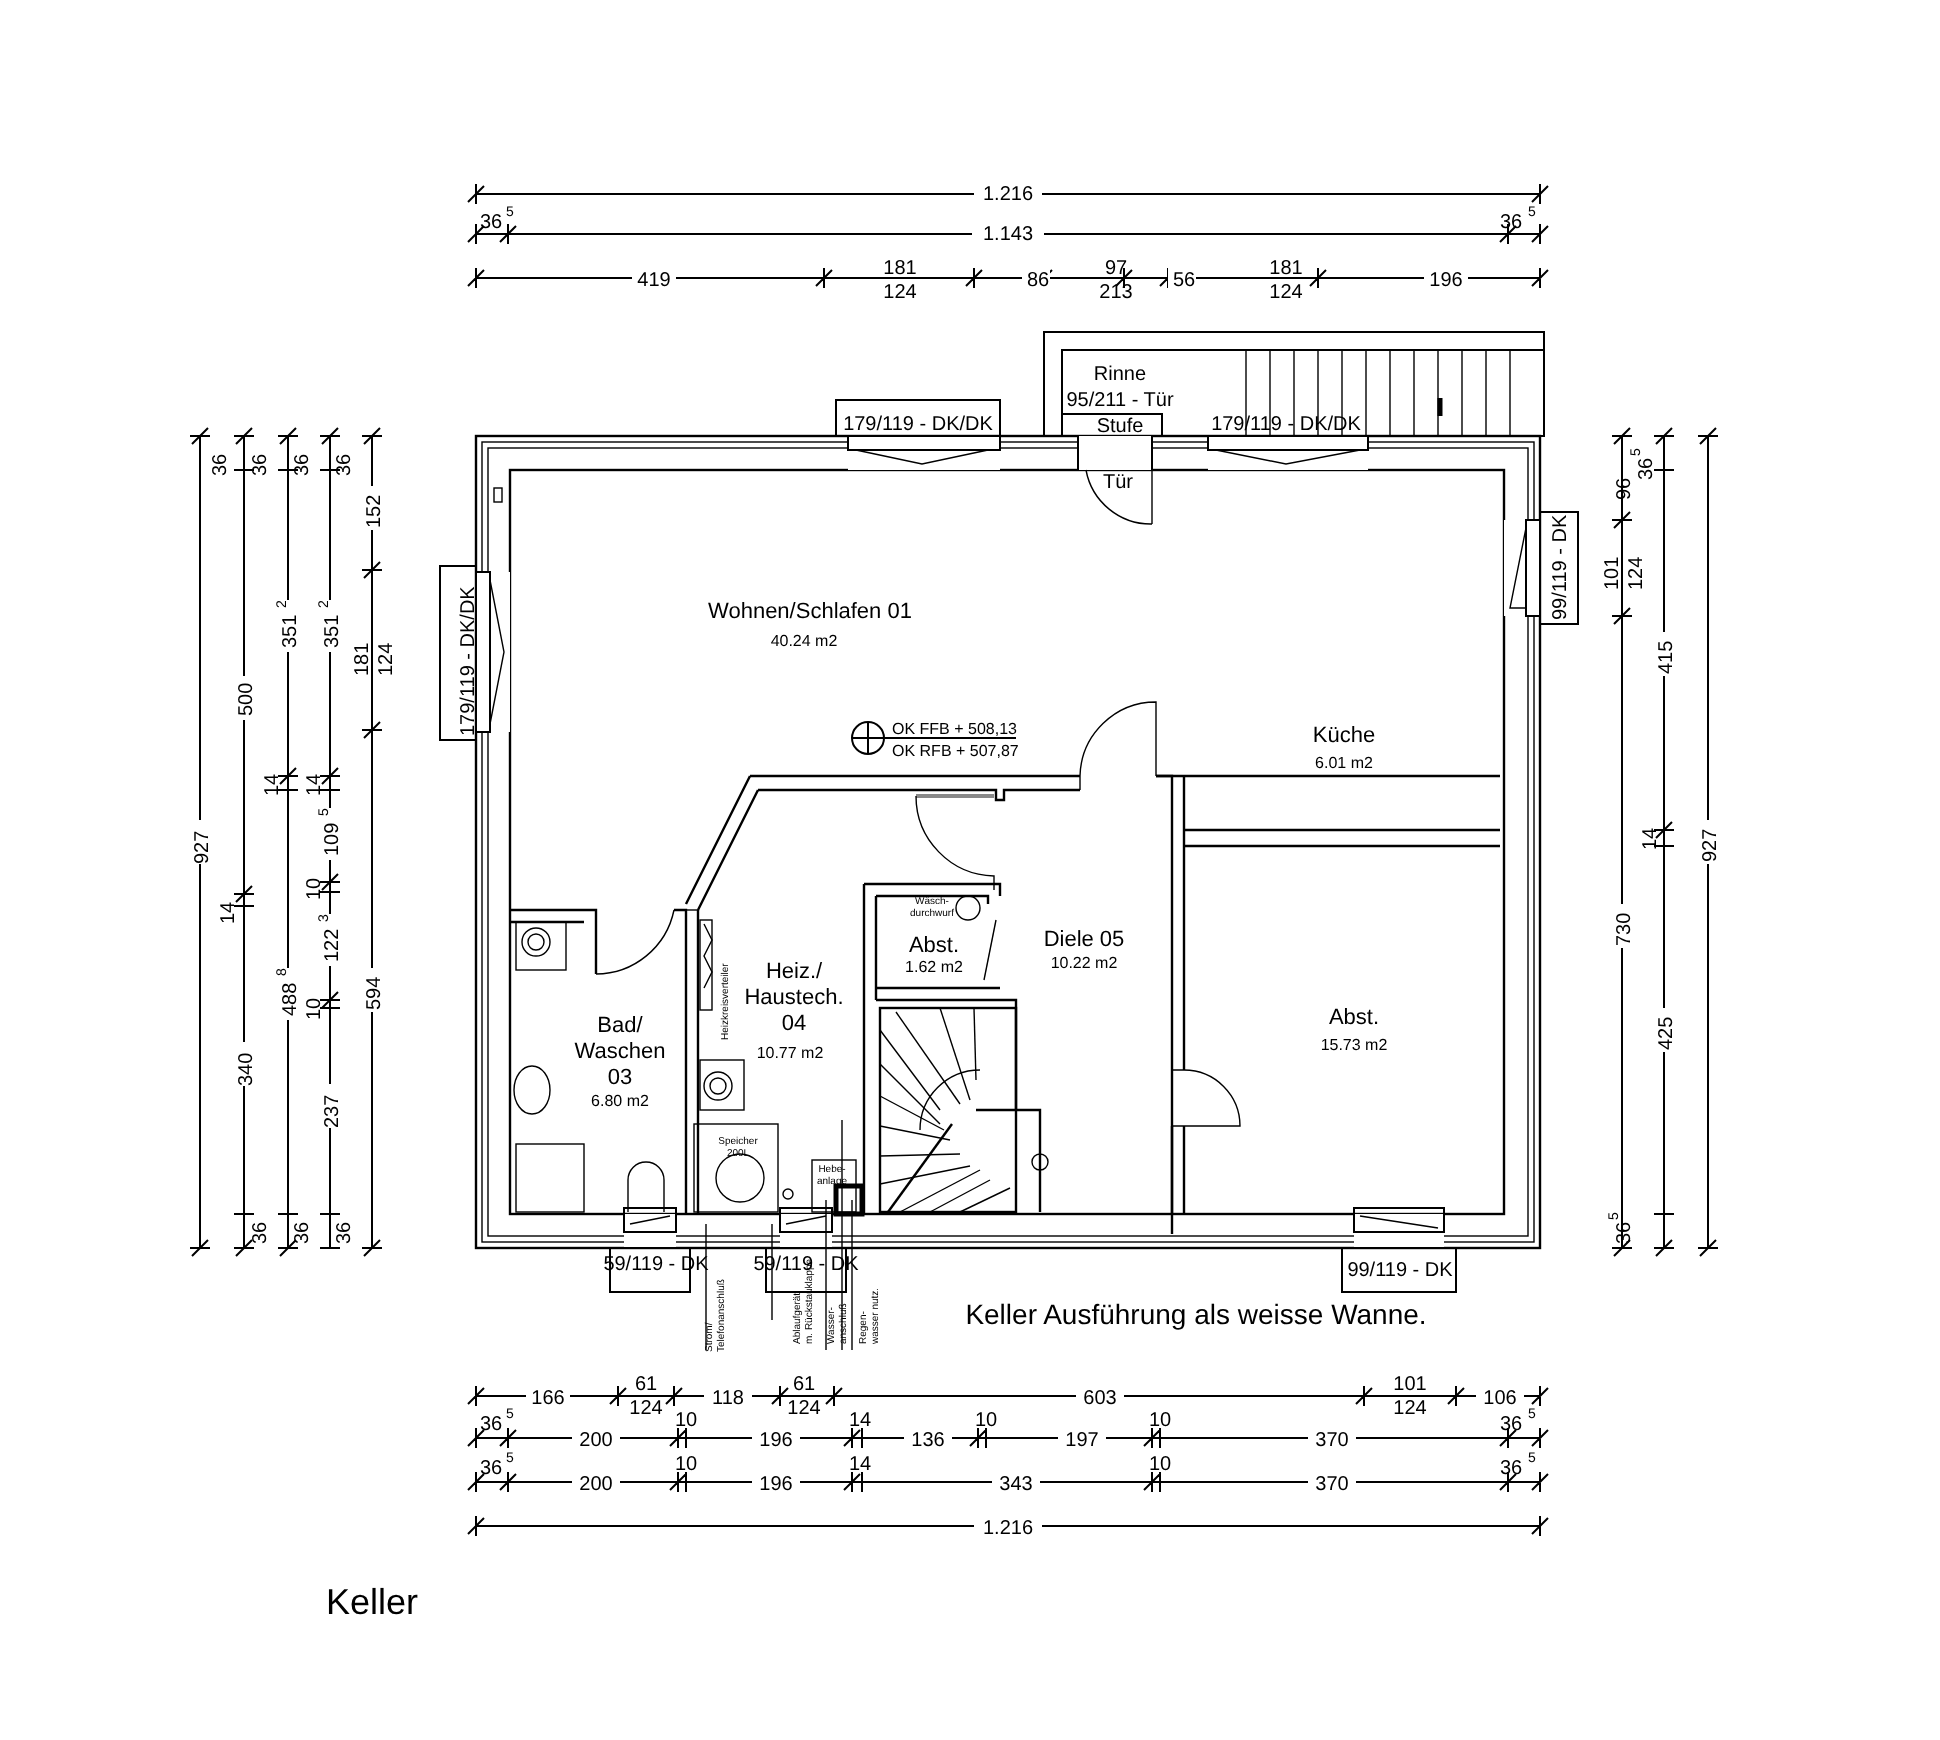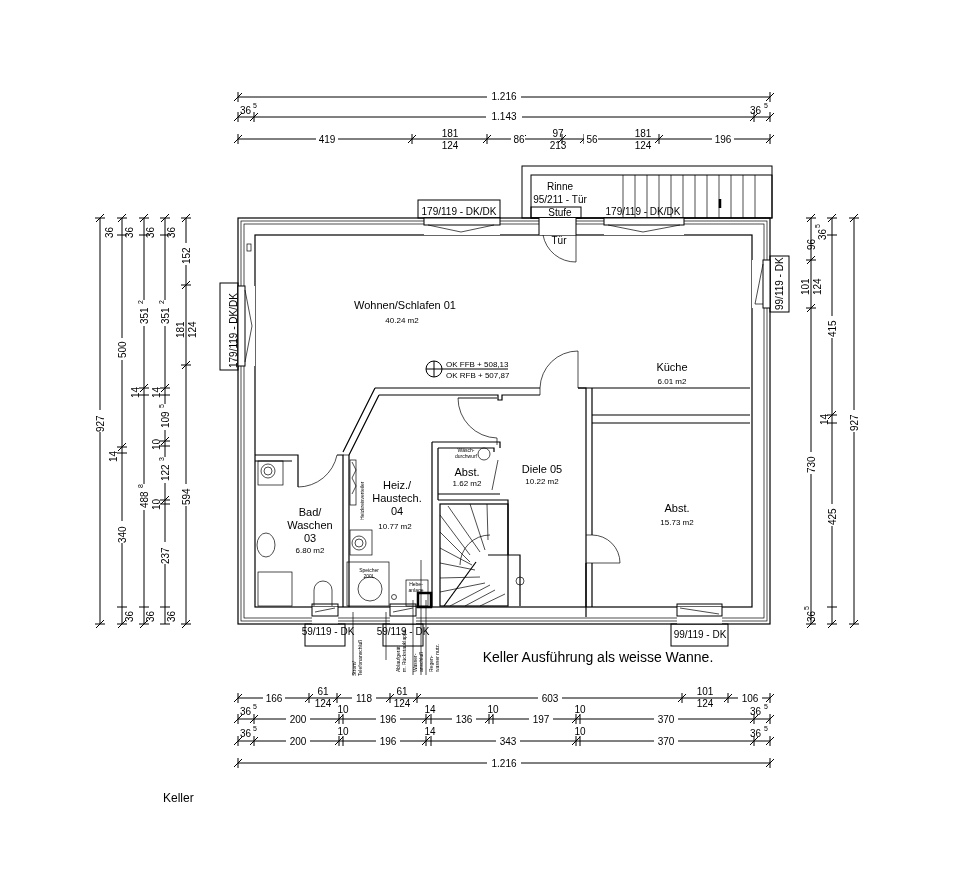--- a/index.html
+++ b/index.html
@@ -10,21 +10,21 @@
   .ln { stroke:#000; stroke-width:1; fill:none; }
   .wall { stroke:#000; stroke-width:1.2; fill:none; }
   .thin { stroke:#000; stroke-width:0.7; fill:none; }
   .grey { stroke:#888; stroke-width:2; fill:none; }
   .dim { font-size:10px; }
   .dimsm { font-size:7px; }
   .room { font-size:11px; }
   .area { font-size:8px; }
   .tag { font-size:10px; }
   .tiny { font-size:5px; }
-  .title { position:absolute; left:163px; top:791px; font-size:12px; }
+  .title { position:absolute; left:163px; top:791px; font-size:18px; }
 </style>
 </head>
 <body>
 
 <svg width="970" height="870" viewBox="0 0 970 870">
 
   <g>
     <line class="ln" x1="238" y1="97" x2="770" y2="97"></line>
     <line class="ln" x1="238" y1="117" x2="770" y2="117"></line>
     <line class="ln" x1="238" y1="139" x2="770" y2="139"></line>

